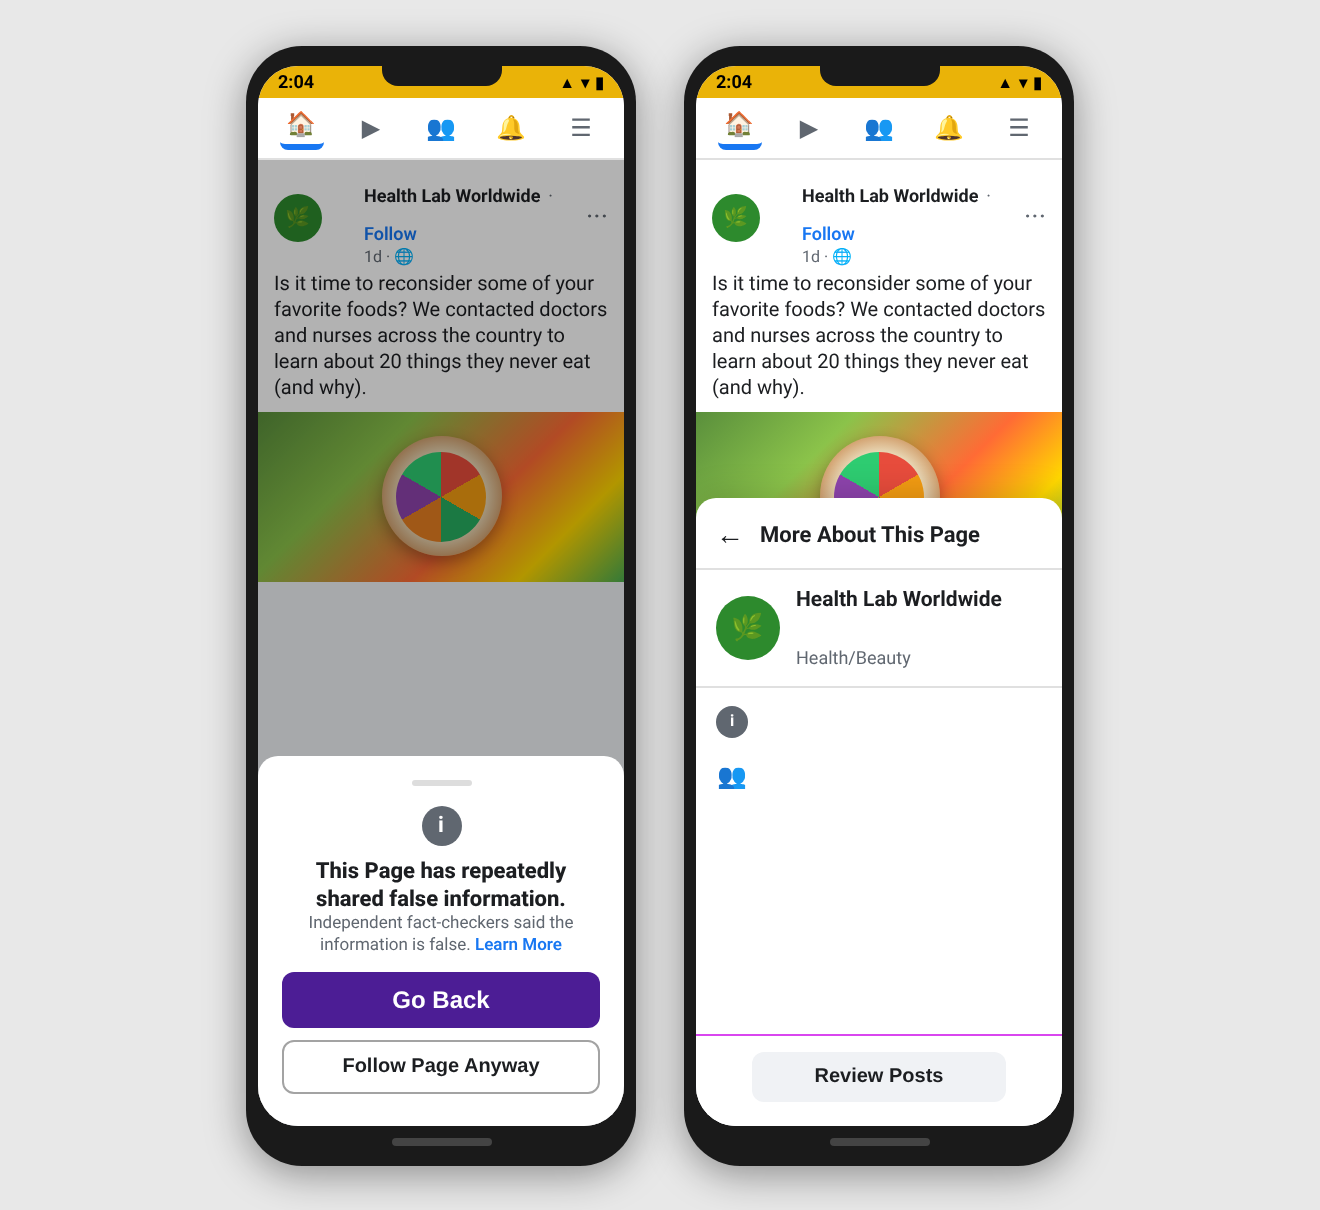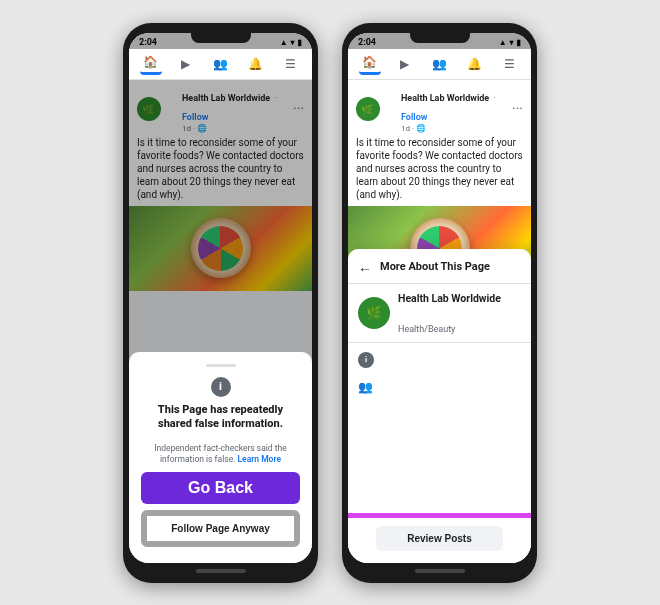--- a/index.html
+++ b/index.html
@@ -51,23 +51,23 @@
       height: 4px;
       background: #444;
       border-radius: 2px;
       margin: 6px auto 0;
     }
 
     
     .status-bar {
       display: flex;
       justify-content: space-between;
-      align-items: flex-end;
+      align-items: flex-start;
       padding: 4px 10px 2px;
-      background: #a3a3a3;
+      background: #eab308;
       font-size: 9px;
       font-weight: 600;
     }
     .status-time { font-size: 9px; font-weight: 700; }
     .status-icons { display: flex; gap: 3px; align-items: center; }
     .status-icons span { font-size: 8px; }
 
     
     .fb-nav {
       display: flex;
@@ -217,48 +217,48 @@
       justify-content: center;
       color: white;
       font-size: 11px;
       font-weight: bold;
       margin: 0 auto 6px;
     }
     .modal-title {
       font-size: 11px;
       font-weight: 800;
       color: #1c1e21;
-      margin-bottom: 12px;
+      margin-bottom: 0;
       line-height: 1.3;
     }
     .modal-desc {
       font-size: 8.5px;
       color: #606770;
       margin-bottom: 6px;
       line-height: 1.3;
     }
     .modal-desc a { color: #1877f2; text-decoration: none; font-weight: 600; }
     .btn-primary {
       width: 100%;
-      background: #6d28d9;
+      background: #4c1d95;
       color: white;
       border: none;
       border-radius: 6px;
       padding: 7px;
-      font-size: 16px;
+      font-size: 12px;
       font-weight: 700;
       cursor: pointer;
       margin-bottom: 6px;
       text-align: center;
     }
     .btn-secondary {
       width: 100%;
       background: #fff;
       color: #1c1e21;
-      border: 6px solid #a3a3a3;
+      border: 1px solid #a3a3a3;
       border-radius: 6px;
       padding: 7px;
       font-size: 10px;
       font-weight: 600;
       cursor: pointer;
     }
 
     
     .more-about-panel {
       position: absolute;
@@ -349,21 +349,21 @@
       color: #606770;
     }
     .fact-text {
       font-size: 8.5px;
       color: #1c1e21;
       line-height: 1.35;
     }
     .fact-text a { color: #1877f2; text-decoration: none; font-weight: 600; }
     .panel-footer {
       padding: 8px 28px 12px;
-      border-top: 5px solid #d946ef;
+      border-top: 1px solid #d946ef;
     }
     .btn-review {
       width: 100%;
       background: #f0f2f5;
       color: #1c1e21;
       border: none;
       border-radius: 6px;
       padding: 7px;
       font-size: 10px;
       font-weight: 700;

